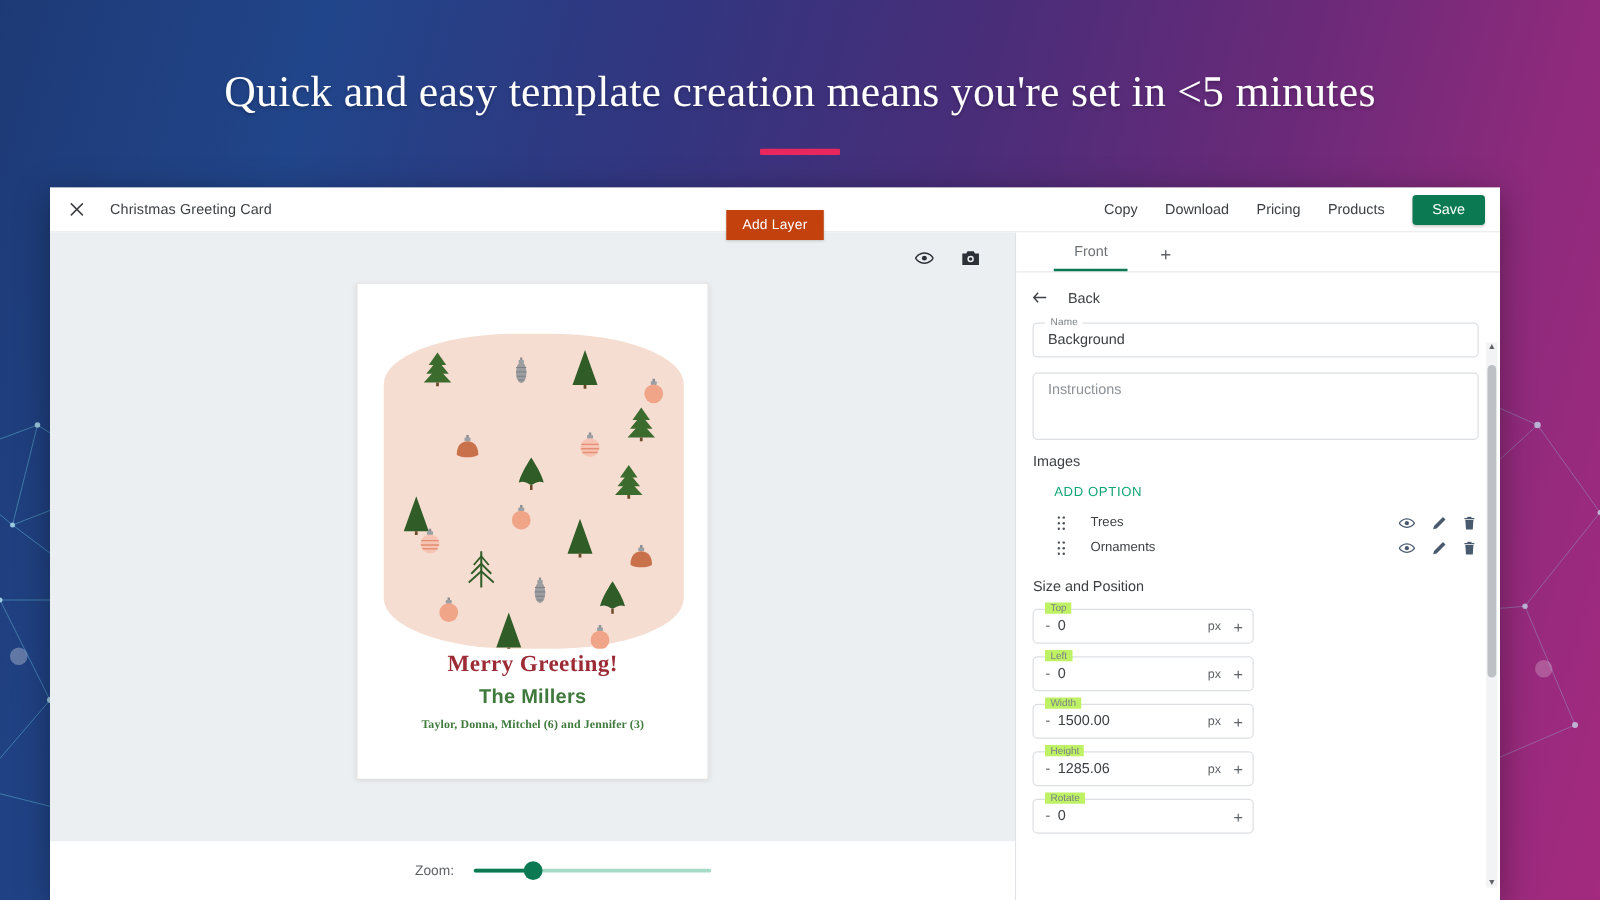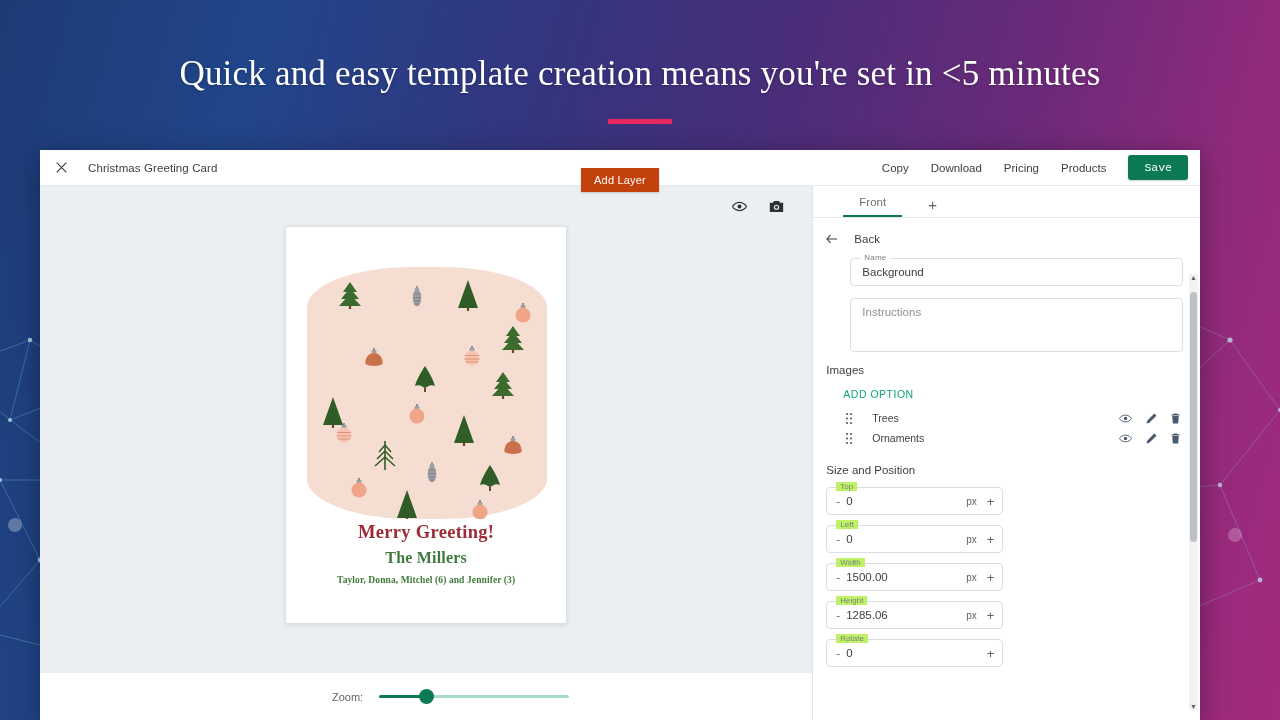--- a/index.html
+++ b/index.html
@@ -88,21 +88,20 @@
     box-shadow:0 1px 2px rgba(0,0,0,.18);
     letter-spacing:.2px;
     margin-top:24px;
   }
   .top-actions { margin-left:auto; display:flex; align-items:center; gap:22px; }
   .top-link { font-size:11.5px; color:#3c4043; cursor:pointer; }
   .save-btn {
     background:#0b7a53; color:#fff; font-size:11.5px;
     padding:6px 16px; border-radius:3px; cursor:pointer;
     box-shadow:0 1px 2px rgba(0,0,0,.18);
-    font-family:Liberation Mono, monospace;
   }
 
   
   .appbody { flex:1; display:flex; min-height:0; }
 
   
   .canvas-col {
     width:800px; display:flex; flex-direction:column;
     background:#eceff1; border-right:1px solid #dfe3e6; min-height:0;
   }
@@ -124,21 +123,21 @@
     background:#f6ddd1;
     border-radius:44% 44% 44% 44% / 16% 16% 16% 16%;
   }
   .card-art svg { display:block; width:100%; height:100%; }
   .card-text { position:absolute; left:0; right:0; top:295px; text-align:center; }
   .ct-merry {
     font-family:"Liberation Serif", serif; font-weight:bold;
     font-size:18.5px; color:#9c2b36; letter-spacing:.3px;
   }
   .ct-family {
-    font-family:Liberation Serif, serif; font-weight:bold;
+    font-family:Liberation Sans, sans-serif; font-weight:bold;
     font-size:16px; color:#3f7a3c; margin-top:6px; letter-spacing:.2px;
   }
   .ct-names {
     font-family:"Liberation Serif", serif; font-weight:bold;
     font-size:9.5px; color:#3f7a3c; margin-top:8px; letter-spacing:.1px;
   }
 
   
   .zoom-bar {
     height:48px; min-height:48px; background:#fff;
@@ -171,21 +170,21 @@
   .tab-add {
     font-size:15px; color:#5f6368; padding:0 6px 5px; cursor:pointer; line-height:1;
   }
   .panel-scroll { flex:1; overflow:hidden; padding:0 17px 0 13px; position:relative; min-height:0; }
   .back-row {
     display:flex; align-items:center; gap:16px; padding:12px 0 10px 0; cursor:pointer;
   }
   .back-row .bk-txt { font-size:11.5px; color:#3c4043; }
 
   
-  .field { position:relative; margin-bottom:12px;margin-left:24px; }
+  .field { position:relative; margin-bottom:12px; }
   .field .legend {
     position:absolute; left:10px; top:-5px; background:#fff;
     padding:0 4px; font-size:8px; color:#7a8084; letter-spacing:.2px;
   }
   .field .box {
     border:1px solid #dcdfe2; border-radius:4px;
     height:28px; display:flex; align-items:center;
     padding:0 11px; font-size:11.5px; color:#3c4043;
   }
   .field .box.ph { color:#8b9196; }

